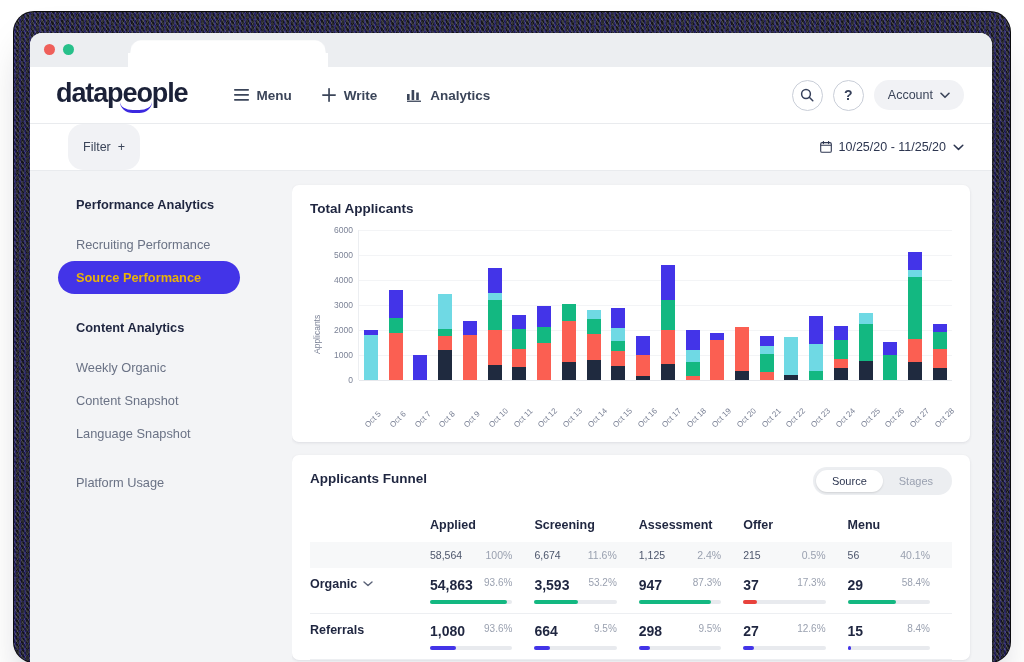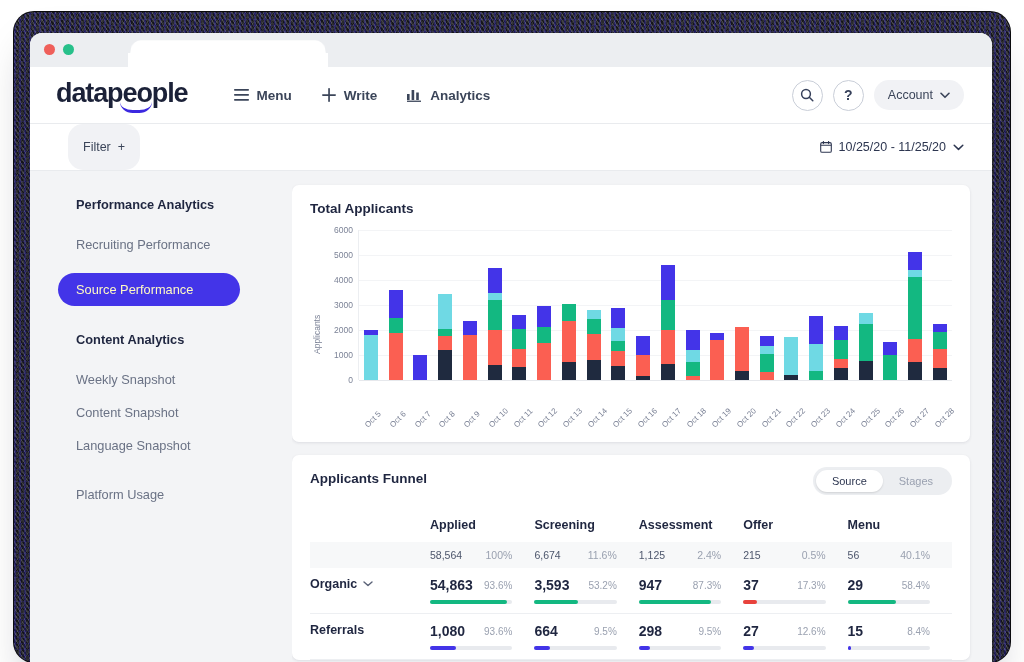--- a/index.html
+++ b/index.html
@@ -145,25 +145,24 @@
   .sidebar { width: 262px; padding: 26px 0 0 46px; flex: none; }
   .sb-group-title {
     font-size: 12.8px; font-weight: bold; color: #1f2640;
     margin-bottom: 16px;
   }
   .sb-item {
     font-size: 12.8px; color: #6a7285;
     padding: 9px 0 9px 0; cursor: pointer;
   }
   .sb-item.active {
-    background: #4334e8; color: #fef9c3; font-weight: 400;
+    background: #4334e8; color: #eab308; font-weight: 700;
     border-radius: 20px;
     padding: 9px 18px; margin-left: -18px;
     width: 182px;
-    margin-top: 12px;
   }
   .sb-gap { height: 16px; }
   .sb-gap-lg { height: 26px; }
 
   .main { flex: 1; padding: 14px 22px 0 0; overflow: hidden; }
 
   .card {
     background: #ffffff;
     border-radius: 7px;
     box-shadow: 0 1px 3px rgba(25,30,60,.10);
@@ -233,21 +232,21 @@
   .ftable th.lbl { width: 120px; }
   .ftable td { vertical-align: top; padding: 9px 0 9px 0; }
   .ftable tr.summary { background: #f7f8f9; }
   .ftable tr.summary td { padding: 7px 0; font-size: 10.5px; color: #5a6277; }
   .ftable tr.datarow { border-bottom: 1px solid #edeff2; }
   .rowlabel {
     font-size: 12.5px; color: #1f2640; font-weight: 600;
     display: flex; align-items: center; gap: 6px;
   }
   .cellwrap { padding-right: 22px; }
-  .cellrow { display: flex; align-items: center; justify-content: space-between; }
+  .cellrow { display: flex; align-items: flex-start; justify-content: space-between; }
   .cval { font-size: 14px; color: #1f2640; font-weight: 600; }
   .cpct { font-size: 10px; color: #9aa1b0; }
   .sumval { font-size: 10.5px; color: #4d566c; }
   .sumpct { font-size: 10.5px; color: #9aa1b0; }
   .track { height: 4px; background: #e8eaee; border-radius: 2px; margin-top: 7px; position: relative; }
   .fill { position: absolute; left: 0; top: 0; bottom: 0; border-radius: 2px; }
 </style>
 </head>
 <body>
 
@@ -353,21 +352,21 @@
     </div>
 
     <div class="body">
 
       <div class="sidebar">
         <div class="sb-group-title">Performance Analytics</div>
         <div class="sb-item">Recruiting Performance</div>
         <div class="sb-item active">Source Performance</div>
         <div class="sb-gap-lg"></div>
         <div class="sb-group-title">Content Analytics</div>
-        <div class="sb-item">Weekly Snapshot</div>
+        <div class="sb-item">Weekly Organic</div>
         <div class="sb-item">Content Snapshot</div>
         <div class="sb-item">Language Snapshot</div>
         <div class="sb-gap"></div>
         <div class="sb-item">Platform Usage</div>
       </div>
 
       <div class="main">
 
         <div class="card">
           <div class="card-title">Total Applicants</div>

